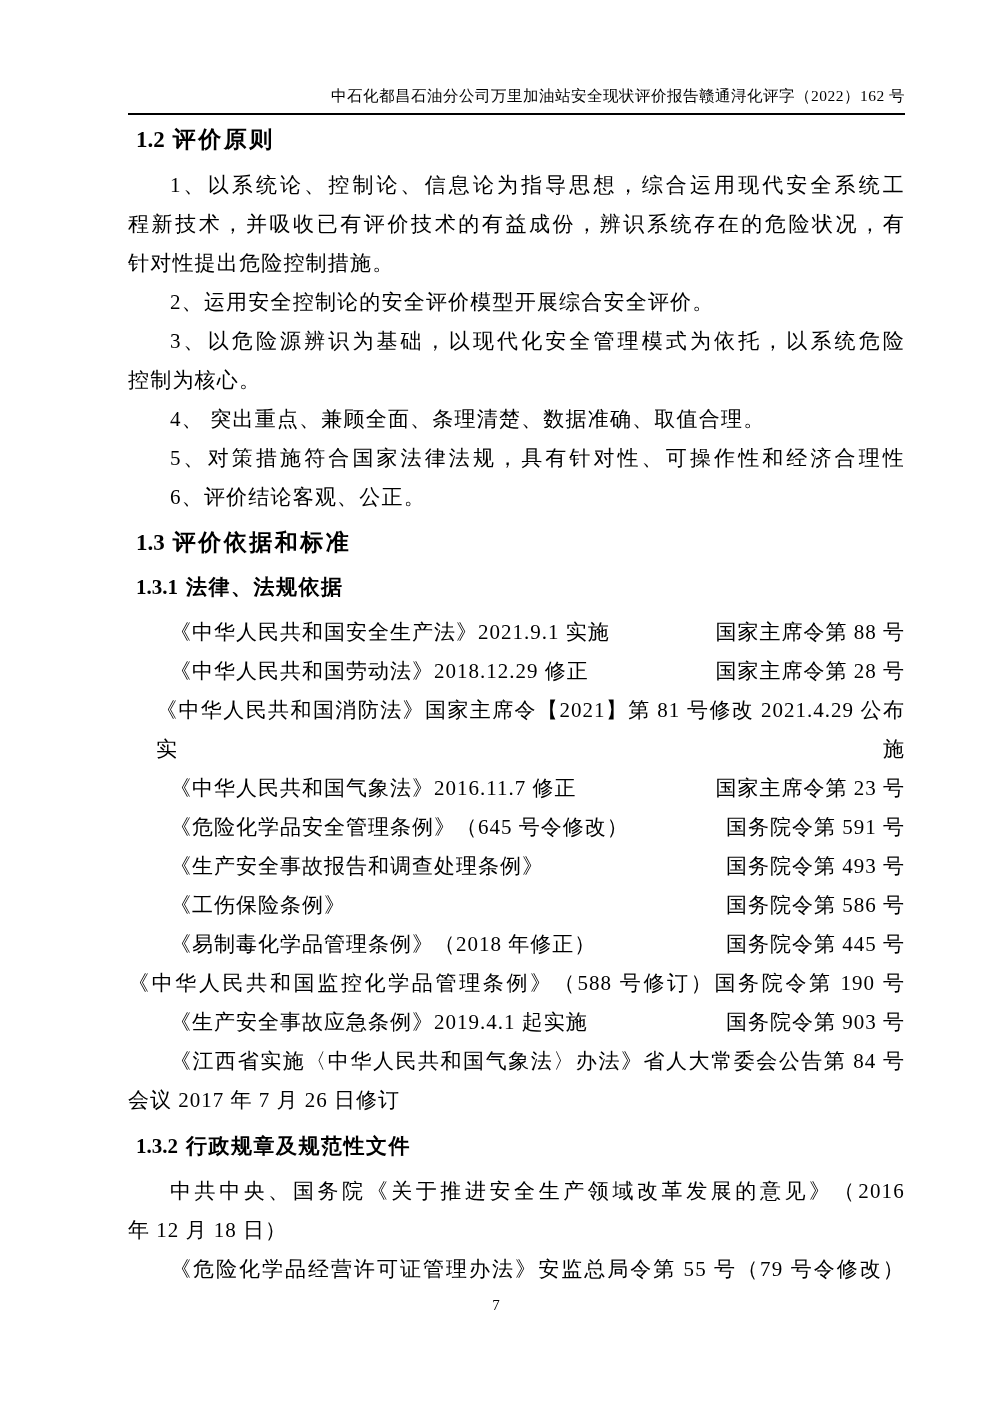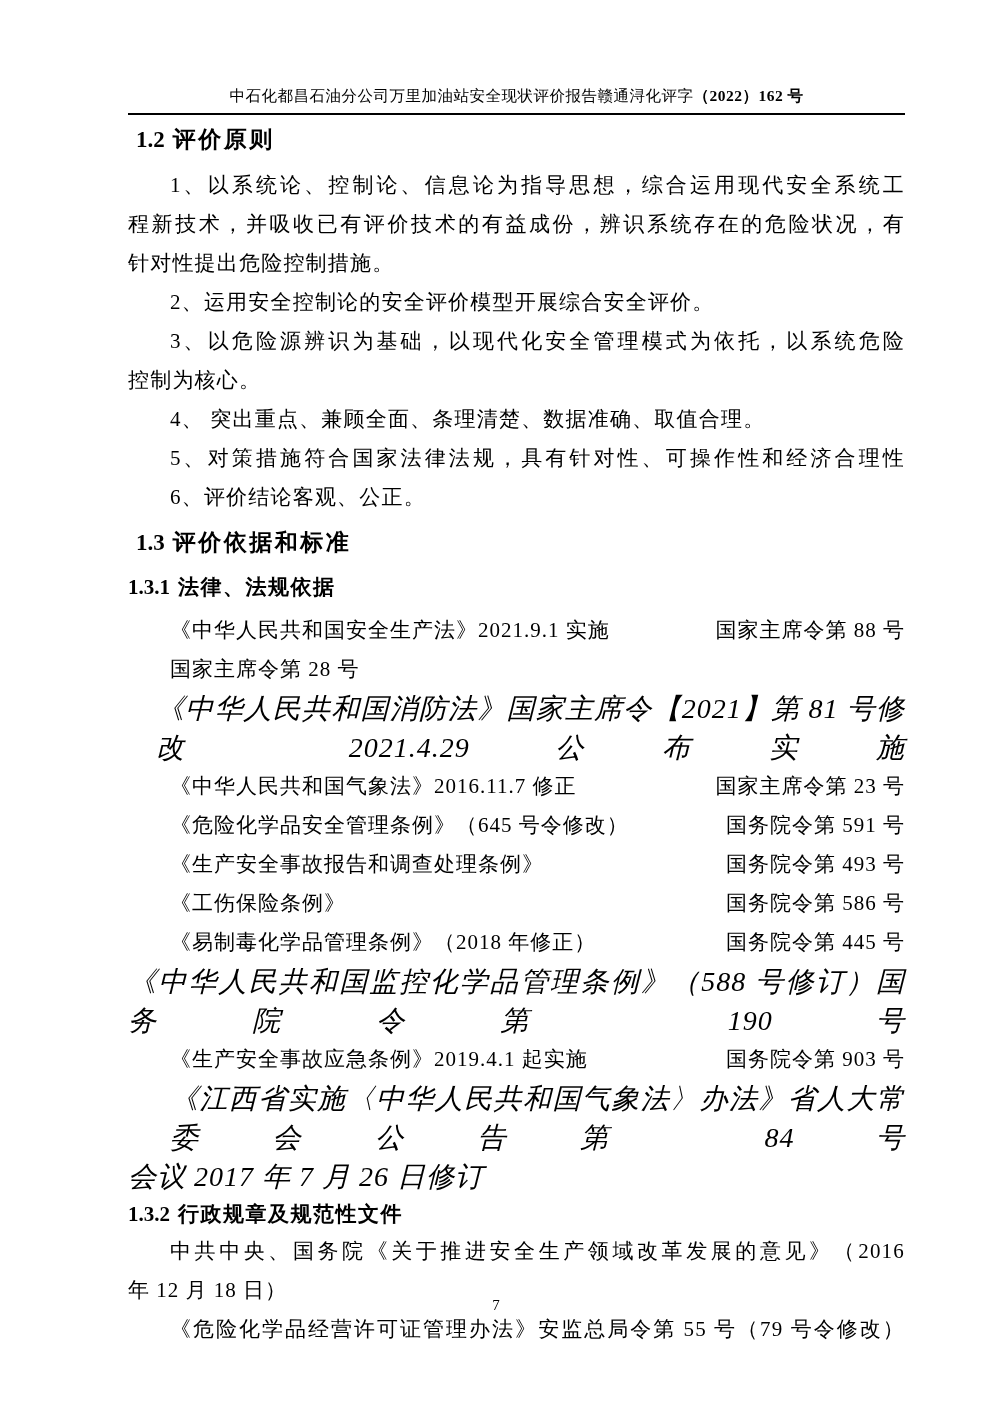--- a/index.html
+++ b/index.html
@@ -15,46 +15,46 @@
   }
   .content {
     position: absolute;
     left: 128px;
     right: 87px;
     top: 0;
   }
   
   .hdr {
     display: flex;
-    justify-content: center;
+    justify-content: flex-end;
     align-items: flex-end;
     padding-top: 86px;
     padding-bottom: 7px;
     border-bottom: 2px solid #000;
     font-size: 15.5px;
     line-height: 20px;
     letter-spacing: 0.5px;
   }
-  .hdr .bold-num { font-weight: bold; }
+  .hdr .bold-num { font-weight: normal; }
   
   .sec-kai {
     margin: 8px;
     font-size: 23px;
     font-weight: bold;
     line-height: 36px;
     letter-spacing: 2.5px;
   }
   .sec-kai.first { margin-top: 7px; }
   .sec-kai .num, .sec-hei .num {
     font-family: "Liberation Serif", "DejaVu Serif", serif;
     letter-spacing: 0;
     margin-right: 8px;
   }
   .sec-hei {
-    margin: 0;
+    margin: 8px;
     font-family: "Liberation Sans", "DejaVu Sans", sans-serif;
     font-size: 21px;
     font-weight: bold;
     line-height: 36px;
     letter-spacing: 1.5px;
   }
   
   .blines { margin-top: 7px; }
   .bline {
     font-size: 21px;
@@ -75,24 +75,23 @@
   .law-row {
     display: flex;
     justify-content: space-between;
     padding-left: 42px;
     font-size: 21px;
     line-height: 39px;
     letter-spacing: 1px;
     white-space: nowrap;
   }
   .law-line {
-    font-size: 28px;
+    font-size: 21px;
     line-height: 39px;
     letter-spacing: 1px;
-    font-style: italic;
   }
   
   .pagenum {
     position: absolute;
     left: 0; right: 0;
     bottom: 88px;
     text-align: center;
     font-size: 15px;
     line-height: 20px;
   }
@@ -125,20 +124,21 @@
     <h2 class="sec-kai"><span class="num">1.3</span><span>评价依据和标准</span></h2>
 
     <h3 class="sec-hei"><span class="num">1.3.1</span><span>法律、法规依据</span></h3>
 
     <div class="laws">
       <div class="law-row">
         <span>《中华人民共和国安全生产法》2021.9.1 实施</span>
         <span>国家主席令第 88 号</span>
       </div>
       <div class="law-row">
+        <span>《中华人民共和国劳动法》2018.12.29 修正</span>
         <span>国家主席令第 28 号</span>
       </div>
       <div class="law-line indent-sm full">《中华人民共和国消防法》国家主席令【2021】第 81 号修改 2021.4.29 公布实施</div>
       <div class="law-row">
         <span>《中华人民共和国气象法》2016.11.7 修正</span>
         <span>国家主席令第 23 号</span>
       </div>
       <div class="law-row">
         <span>《危险化学品安全管理条例》（645 号令修改）</span>
         <span>国务院令第 591 号</span>

